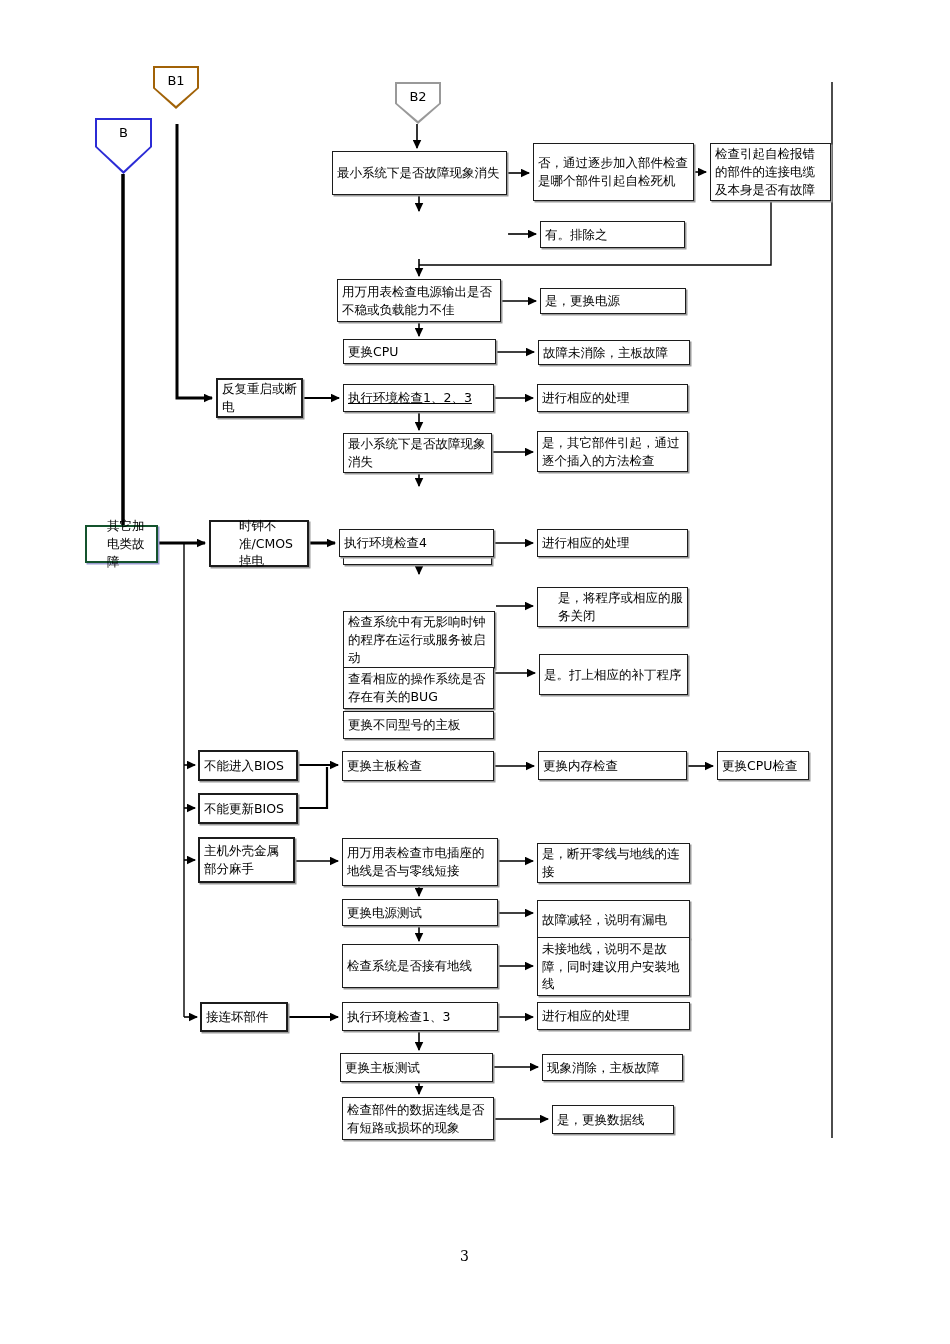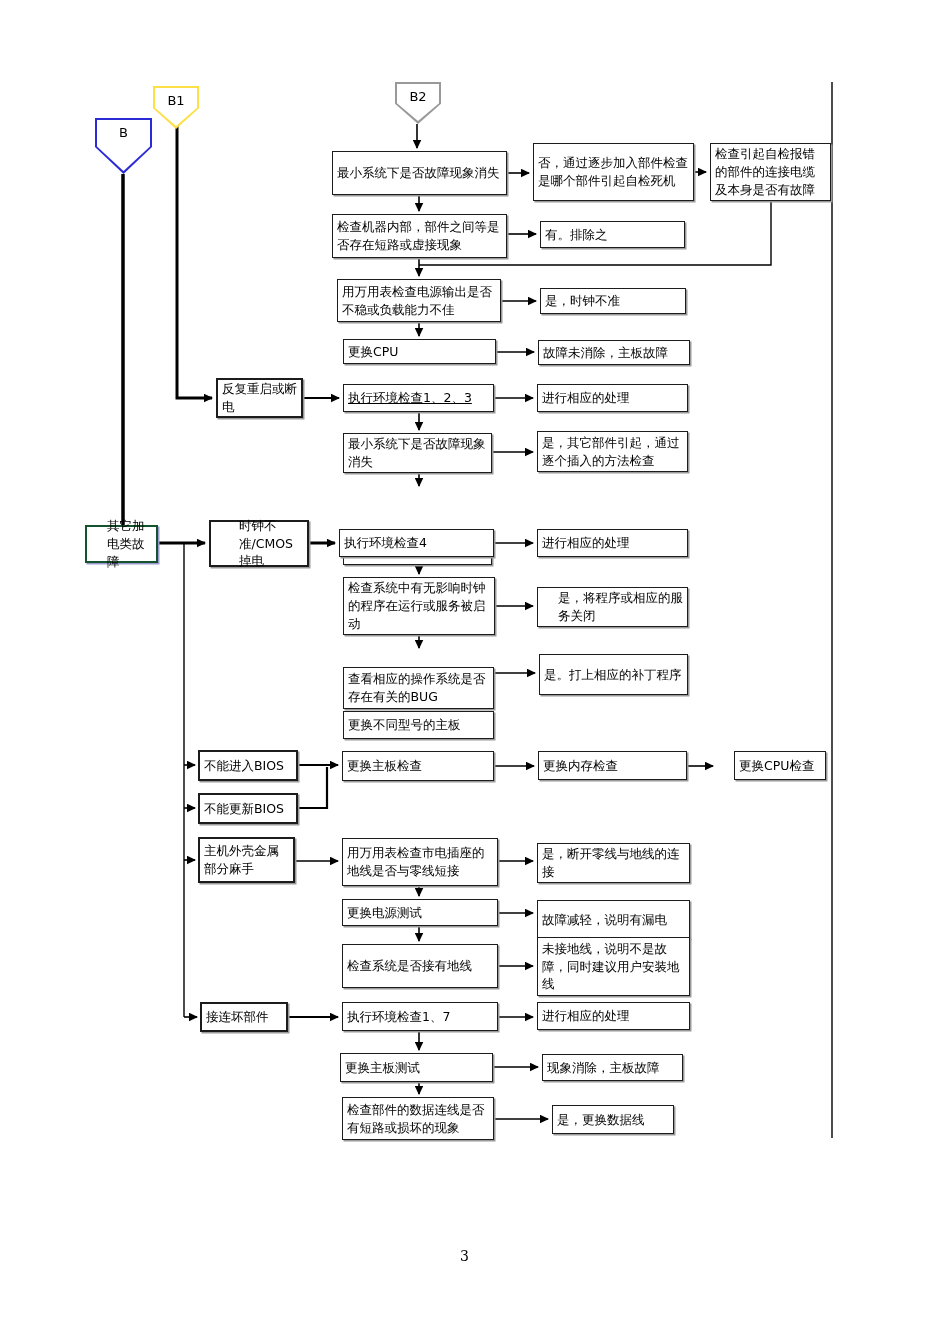--- a/index.html
+++ b/index.html
@@ -94,69 +94,68 @@
 
       <line x1="832" y1="82" x2="832" y2="1138" stroke-width="1.4"></line>
     </g>
   </svg>
 
   <div class="pent" style="left:95px; top:118px; width:57px; height:56px; background:#2b2bd5;">
     <div class="inner">
         <span>B</span>
       </div>
   </div>
-  <div class="pent" style="left:153px; top:86px; width:46px; height:43px; background:#fde047;">
+  <div class="pent" style="left:153px; top:66px; width:46px; height:43px; background:#a16207;">
     <div class="inner">
         <span>B1</span>
       </div>
   </div>
   <div class="pent" style="left:395px; top:82px; width:46px; height:42px; background:#999;">
     <div class="inner">
         <span>B2</span>
       </div>
   </div>
 
   <div class="node" style="left:332px; top:151px; width:175px; height:44px;">最小系统下是否故障现象消失</div>
   <div class="node" style="left:533px; top:143px; width:161px; height:58px;">否，通过逐步加入部件检查是哪个部件引起自检死机</div>
   <div class="node" style="left:710px; top:143px; width:121px; height:58px;">检查引起自检报错的部件的连接电缆及本身是否有故障</div>
-  <div class="node" style="left:332px; top:214px; width:175px; height:44px;">检查机器内部，部件之间等是否存在短路或虚接现象</div>
   <div class="node" style="left:540px; top:221px; width:145px; height:27px;">有。排除之</div>
   <div class="node" style="left:337px; top:279px; width:164px; height:43px;">用万用表检查电源输出是否不稳或负载能力不佳</div>
-  <div class="node" style="left:540px; top:288px; width:146px; height:26px;">是，时钟不准</div>
+  <div class="node" style="left:540px; top:288px; width:146px; height:26px;">是，更换电源</div>
   <div class="node" style="left:343px; top:339px; width:153px; height:25px;">更换CPU</div>
   <div class="node" style="left:538px; top:340px; width:152px; height:25px;">故障未消除，主板故障</div>
   <div class="node bold" style="left:216px; top:378px; width:87px; height:40px;">反复重启或断电</div>
   <div class="node" style="left:343px; top:384px; width:151px; height:28px;text-decoration:underline;">执行环境检查1、2、3</div>
   <div class="node" style="left:537px; top:384px; width:151px; height:28px;">进行相应的处理</div>
   <div class="node" style="left:343px; top:433px; width:149px; height:40px;">最小系统下是否故障现象消失</div>
   <div class="node" style="left:537px; top:431px; width:151px; height:41px;">是，其它部件引起，通过逐个插入的方法检查</div>
   <div class="node" style="left:343px; top:489px; width:149px; height:28px;margin-top:48px;">先换主板后更换CPU</div>
   <div class="node blue" style="left:85px; top:525px; width:73px; height:38px;">其它加电类故障</div>
   <div class="node bold" style="left:209px; top:520px; width:100px; height:47px;padding-left:28px;">时钟不准/CMOS掉电</div>
   <div class="node" style="left:339px; top:529px; width:155px; height:28px;">执行环境检查4</div>
   <div class="node" style="left:537px; top:529px; width:151px; height:28px;">进行相应的处理</div>
-  <div class="node" style="left:343px; top:577px; width:152px; height:58px;">检查系统中有无影响时钟的程序在运行或服务被启动</div>
+  <div class="node" style="left:343px; top:611px; width:152px; height:58px;">检查系统中有无影响时钟的程序在运行或服务被启动</div>
   <div class="node" style="left:537px; top:587px; width:151px; height:40px;padding-left:20px;">是，将程序或相应的服务关闭</div>
   <div class="node" style="left:343px; top:651px; width:151px; height:42px;margin-top:16px;">查看相应的操作系统是否存在有关的BUG</div>
   <div class="node" style="left:539px; top:654px; width:149px; height:41px;">是。打上相应的补丁程序</div>
   <div class="node" style="left:343px; top:711px; width:151px; height:28px;">更换不同型号的主板</div>
   <div class="node bold" style="left:198px; top:750px; width:100px; height:31px;">不能进入BIOS</div>
   <div class="node bold" style="left:198px; top:793px; width:100px; height:31px;">不能更新BIOS</div>
   <div class="node" style="left:342px; top:751px; width:152px; height:30px;">更换主板检查</div>
   <div class="node" style="left:538px; top:751px; width:149px; height:29px;">更换内存检查</div>
-  <div class="node" style="left:734px; top:751px; width:92px; height:29px;">更换CPU检查</div>
+  <div class="node" style="left:717px; top:751px; width:92px; height:29px;">更换CPU检查</div>
   <div class="node bold" style="left:198px; top:837px; width:97px; height:46px;">主机外壳金属部分麻手</div>
   <div class="node" style="left:342px; top:838px; width:156px; height:48px;">用万用表检查市电插座的地线是否与零线短接</div>
   <div class="node" style="left:537px; top:843px; width:153px; height:40px;">是，断开零线与地线的连接</div>
   <div class="node" style="left:342px; top:899px; width:156px; height:27px;">更换电源测试</div>
   <div class="node" style="left:537px; top:900px; width:153px; height:39px;">故障减轻，说明有漏电</div>
   <div class="node" style="left:342px; top:944px; width:156px; height:44px;">检查系统是否接有地线</div>
   <div class="node" style="left:537px; top:937px; width:153px; height:59px;">未接地线，说明不是故障，同时建议用户安装地线</div>
   <div class="node bold" style="left:200px; top:1002px; width:88px; height:30px;">接连坏部件</div>
-  <div class="node" style="left:342px; top:1002px; width:156px; height:29px;">执行环境检查1、7</div>
+  <div class="node" style="left:342px; top:1002px; width:156px; height:29px;">执行环境检查1、3</div>
   <div class="node" style="left:537px; top:1002px; width:153px; height:28px;">进行相应的处理</div>
   <div class="node" style="left:340px; top:1053px; width:153px; height:29px;">更换主板测试</div>
   <div class="node" style="left:542px; top:1054px; width:141px; height:27px;">现象消除，主板故障</div>
   <div class="node" style="left:342px; top:1097px; width:152px; height:43px;">检查部件的数据连线是否有短路或损坏的现象</div>
   <div class="node" style="left:552px; top:1105px; width:122px; height:29px;">是，更换数据线</div>
 
   <div class="pageno" style="left:460px; top:1248px;">3</div>
 
 </div>
 

